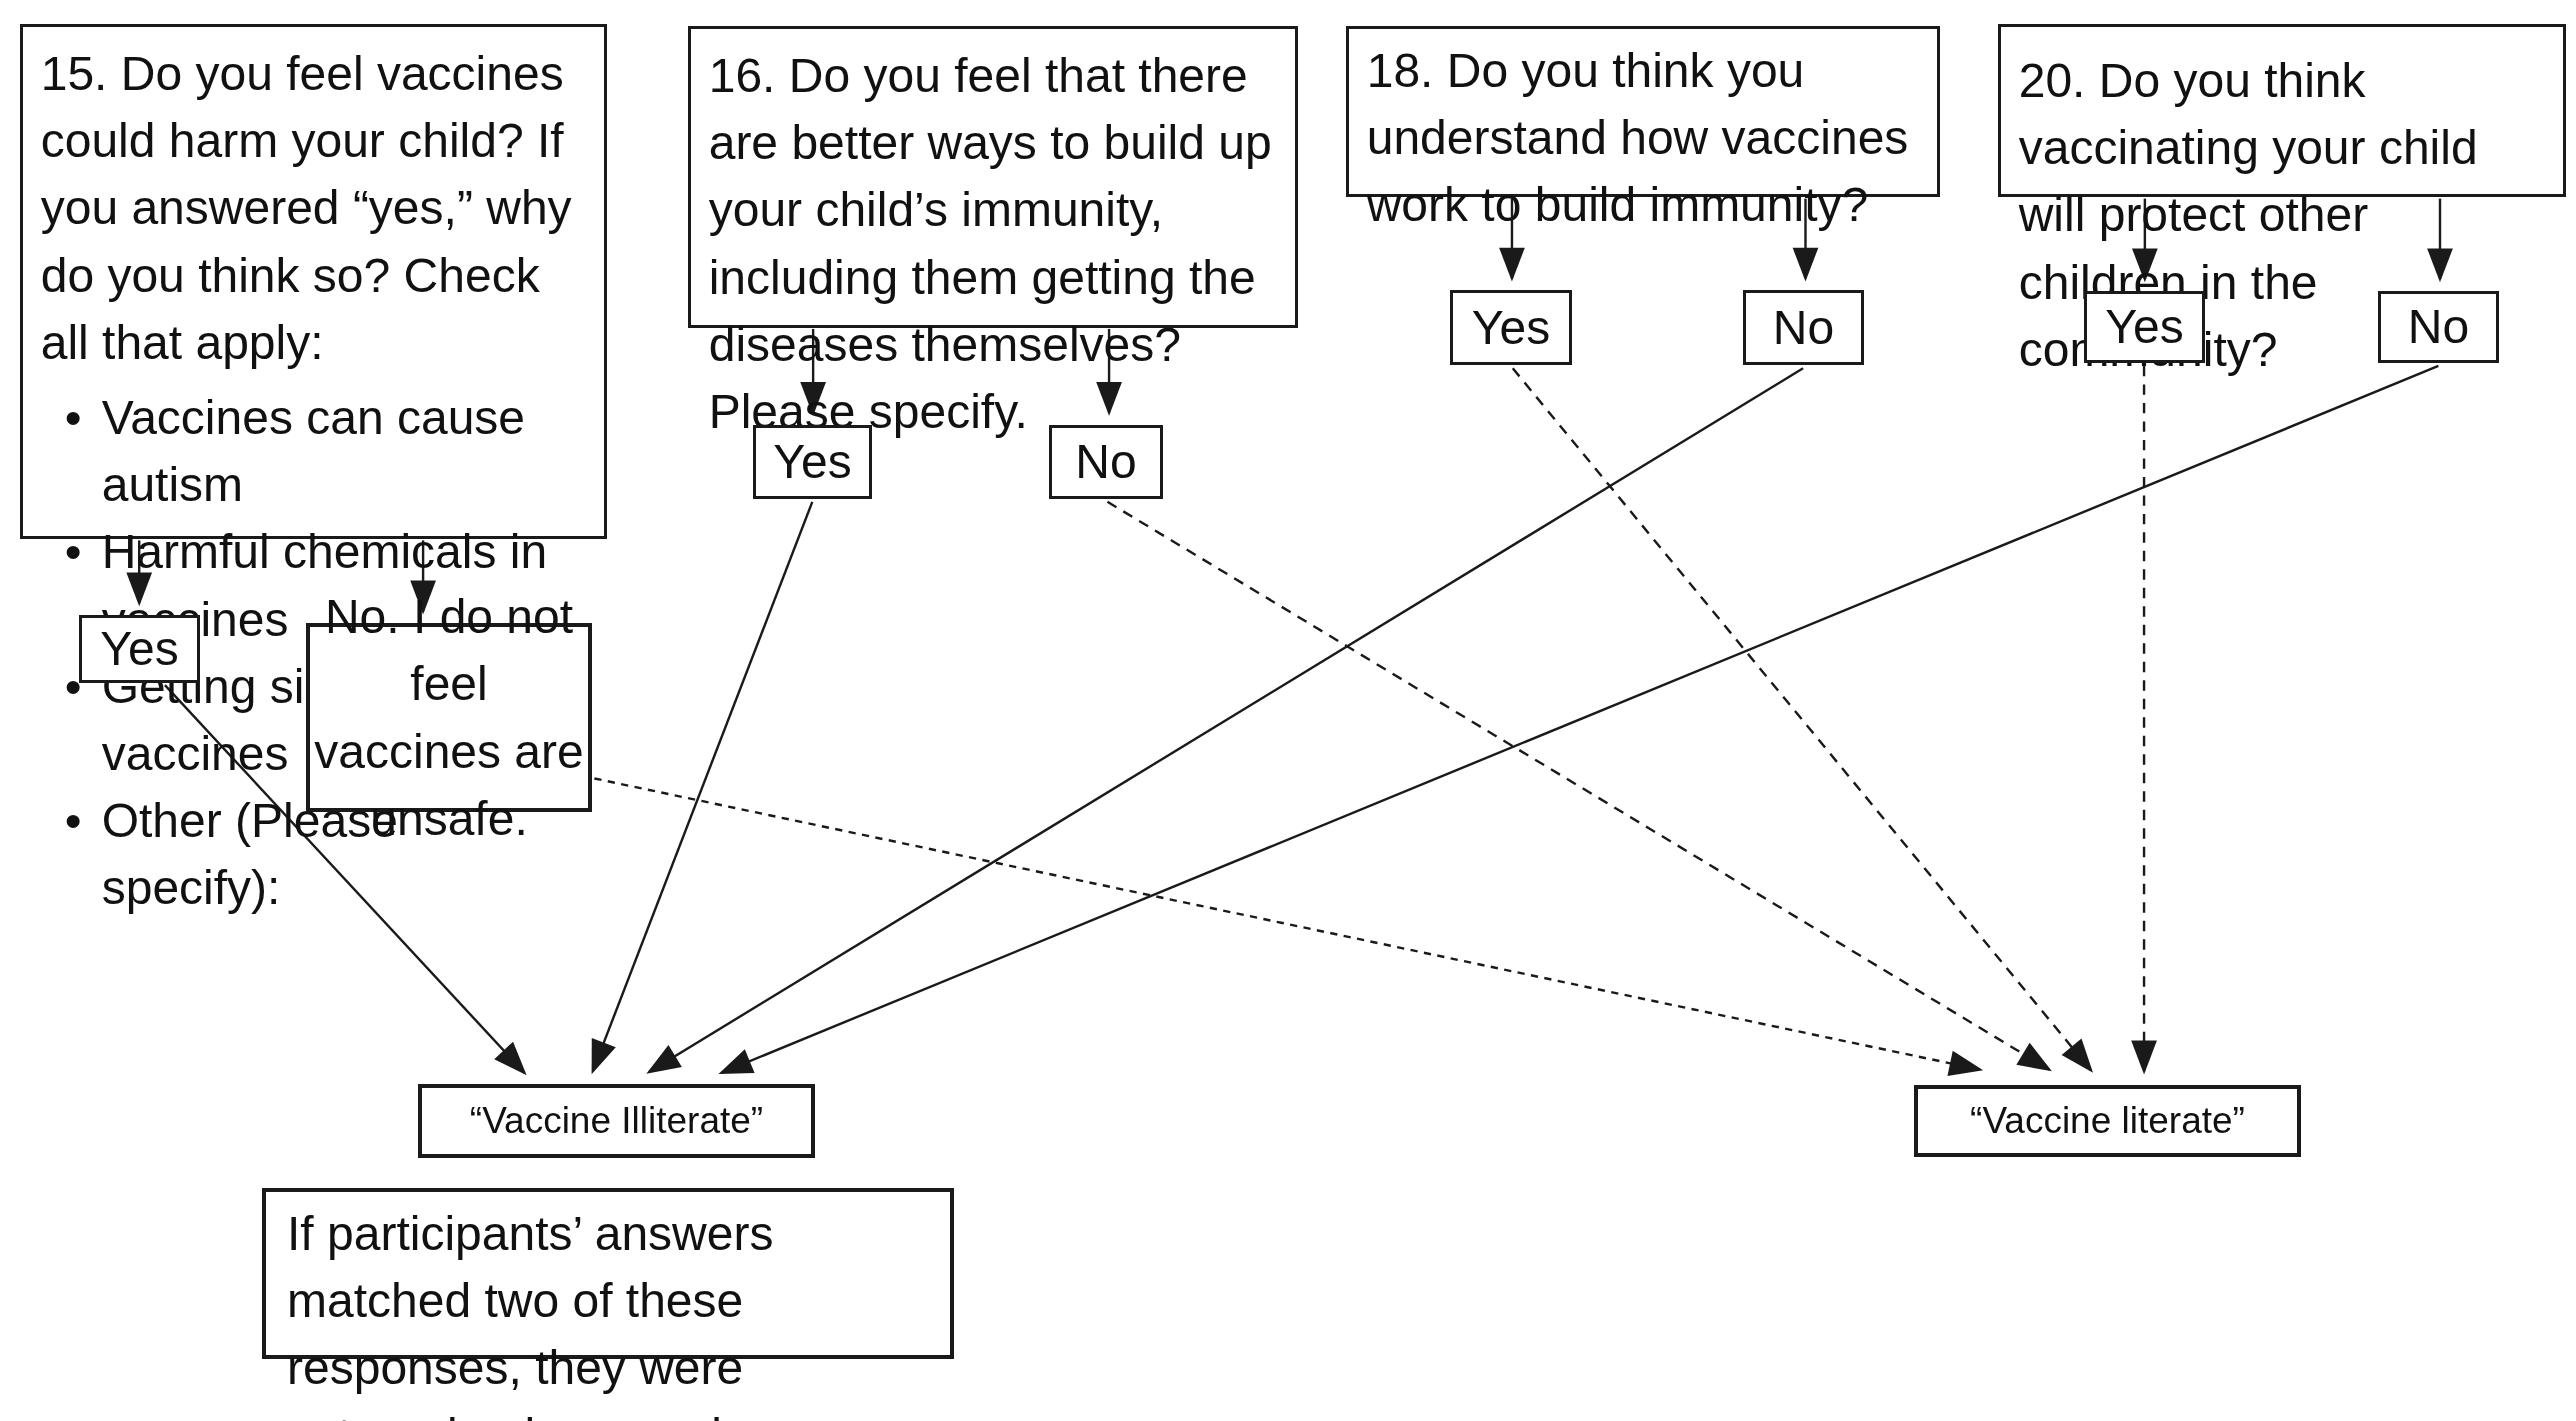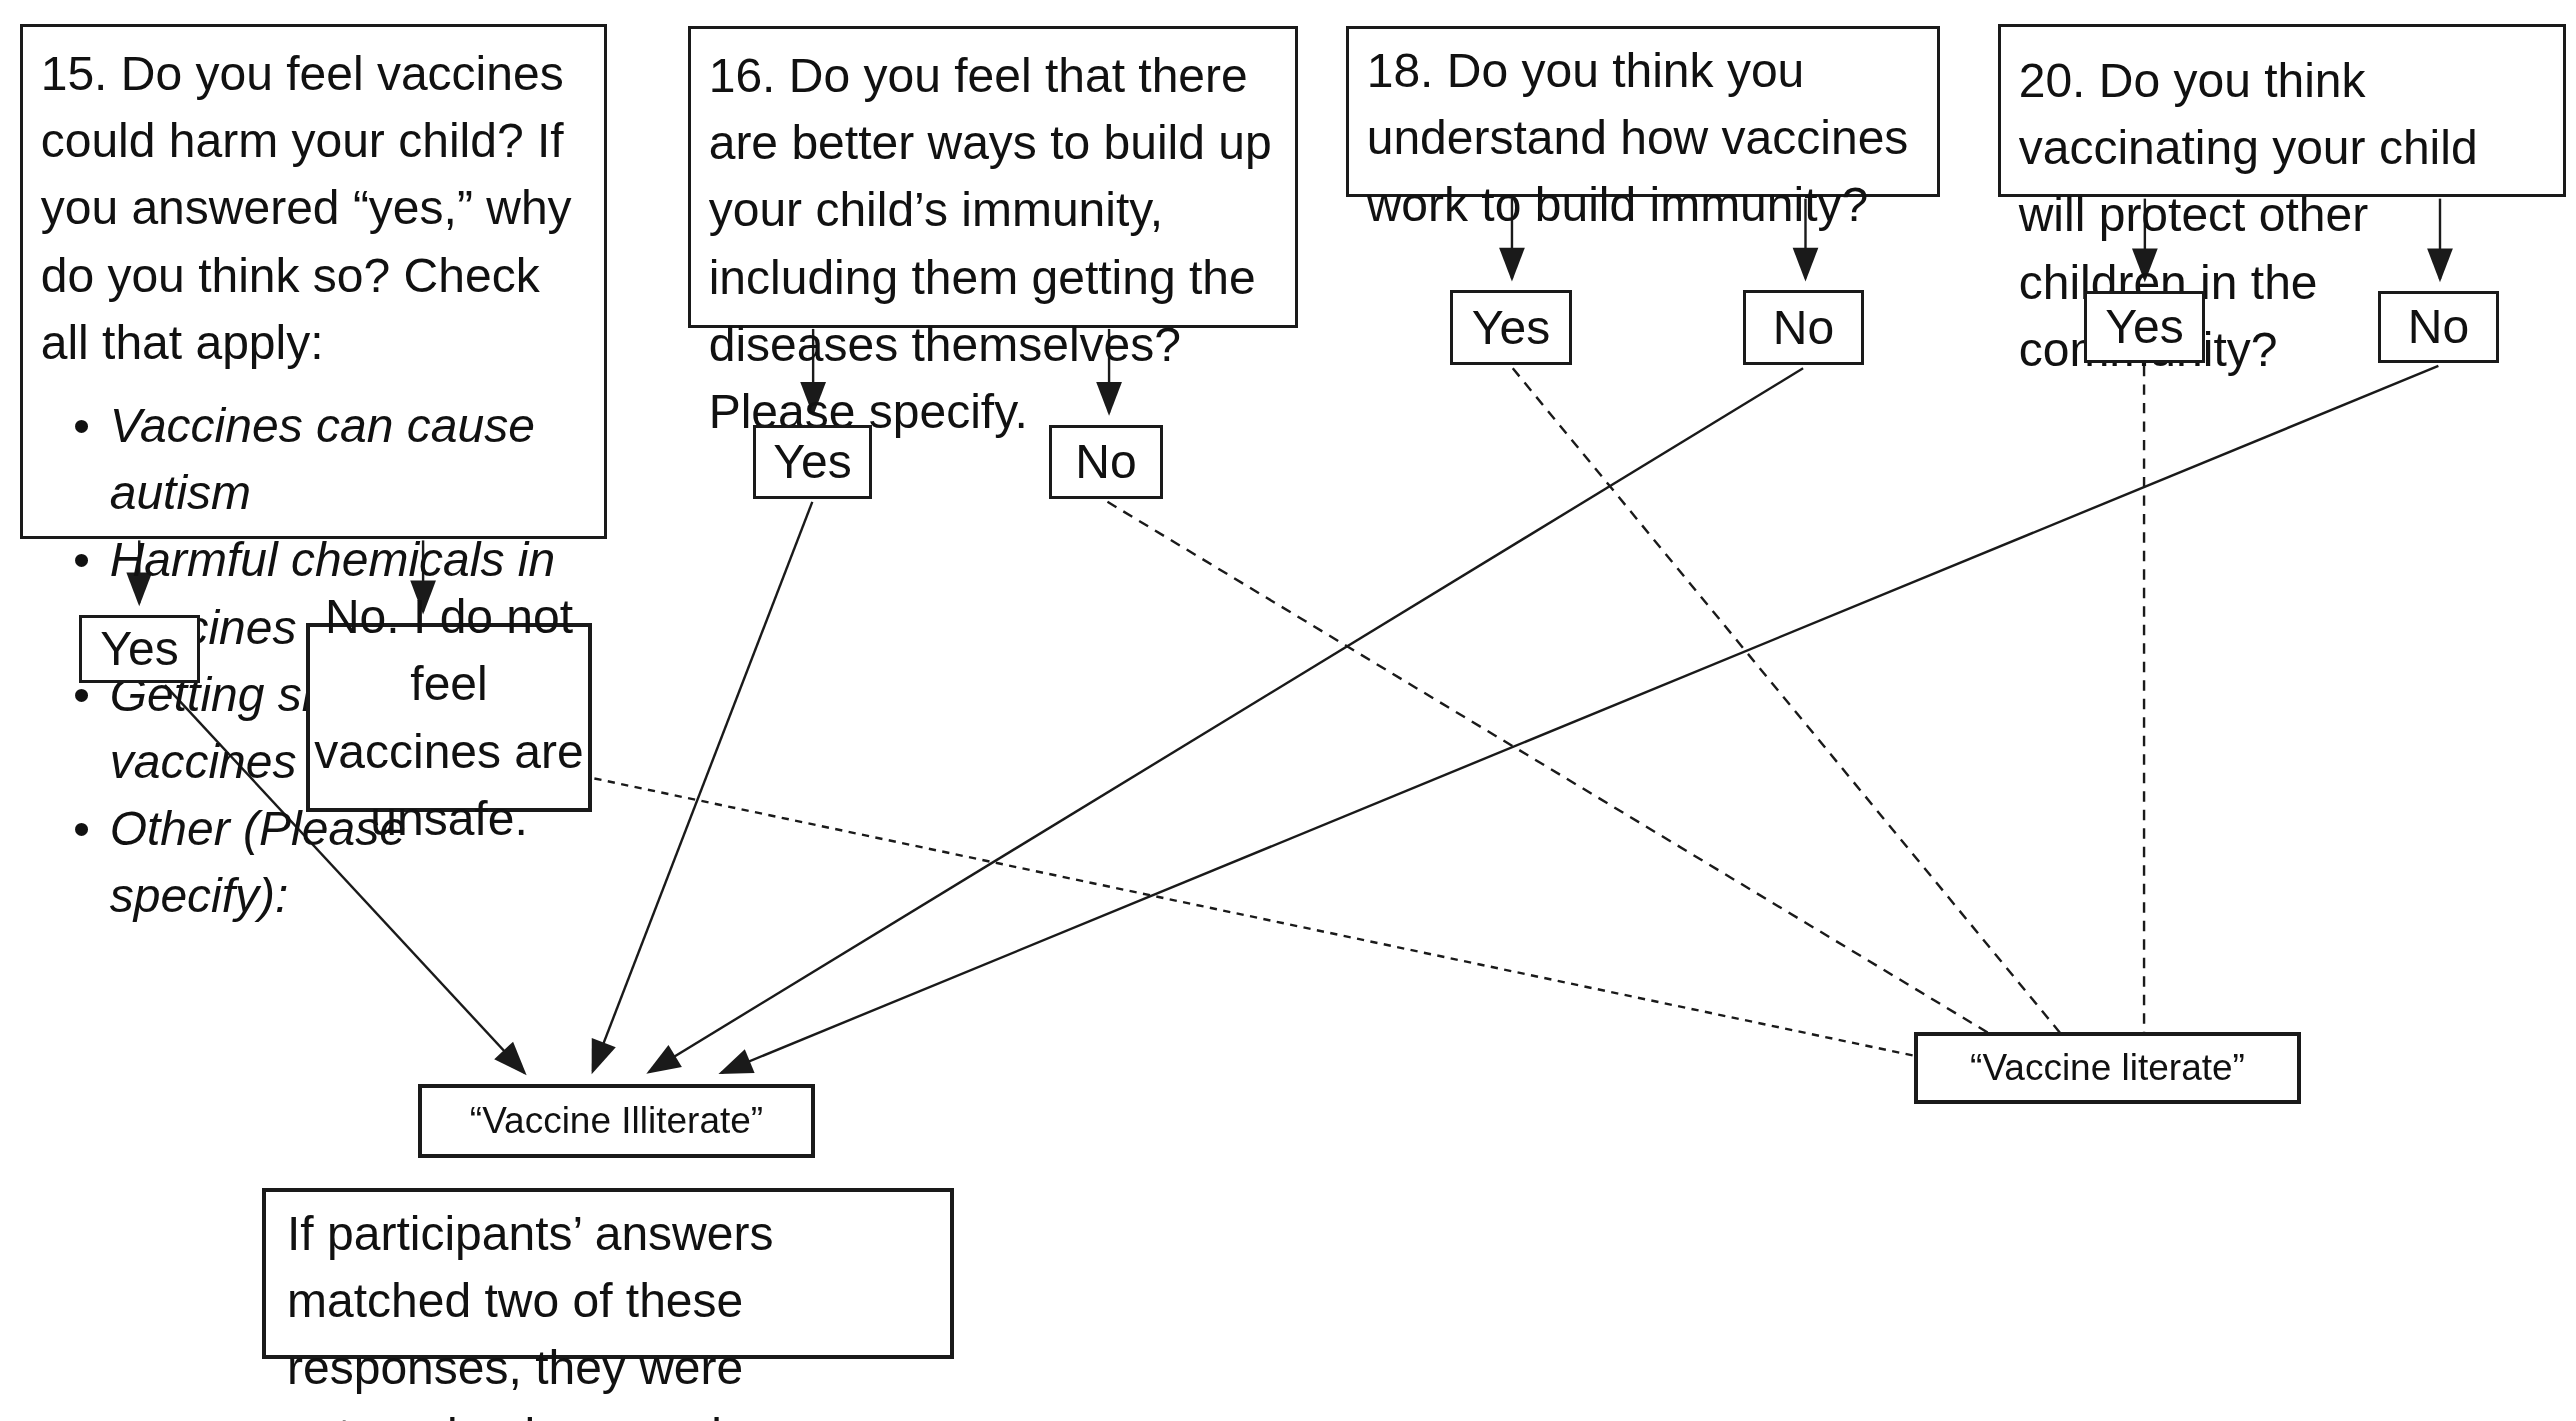--- a/index.html
+++ b/index.html
@@ -10,21 +10,21 @@
   }
   .stage{position:absolute;left:0;top:0;width:2576px;height:1421px;}
   .box{
     position:absolute;box-sizing:border-box;background:#ffffff;
     border:3.2px solid #1a1a1a;font-size:48px;line-height:1.4;color:#111;
   }
   .qbox{padding:13px 17.7px;text-align:left;}
   .abox{display:flex;align-items:center;justify-content:center;text-align:center;padding:3.2px;}
   .outcome{display:flex;align-items:center;justify-content:center;text-align:center;border-width:4px;font-size:37px;}
   .note{border-width:4px;padding:8px 21px;text-align:left;}
-  .q15-bullets{margin:16px;padding:0 0 0 16px;list-style:none;font-style:italic;}
+  .q15-bullets{margin:8px;padding:0 0 0 16px;list-style:none;}
   .q15-bullets li{position:relative;padding-left:37px;}
   .q15-bullets li::before{content:"•";position:absolute;left:0;top:0;}
   svg.overlay{position:absolute;left:0;top:0;width:2576px;height:1421px;pointer-events:none;}
   .conn{stroke:#1a1a1a;stroke-width:3;fill:none;}
   .conn.dashed{stroke-dasharray:13 10;}
   .conn.dotted{stroke-dasharray:9 8;}
 </style>
 </head>
 <body>
 
@@ -103,21 +103,21 @@
   <div class="box abox" style="left:2084px;top:291px;width:121px;height:72px;">
     <span>Yes</span>
   </div>
   <div class="box abox" style="left:2378px;top:291px;width:121px;height:72px;">
     <span>No</span>
   </div>
 
   <div class="box outcome" style="left:418px;top:1084px;width:397px;height:74px;">
     <span>“Vaccine Illiterate”</span>
   </div>
-  <div class="box outcome" style="left:1914px;top:1032px;width:387px;height:72px;">
+  <div class="box outcome" style="left:1914px;top:1085px;width:387px;height:72px;">
     <span>“Vaccine literate”</span>
   </div>
 
   <div class="box note" style="left:262px;top:1188px;width:692px;height:171px;">
     <div>If participants’ answers matched two of these responses, they were categorized as vaccine illiterate.</div>
   </div>
 
 </div>
 
 

